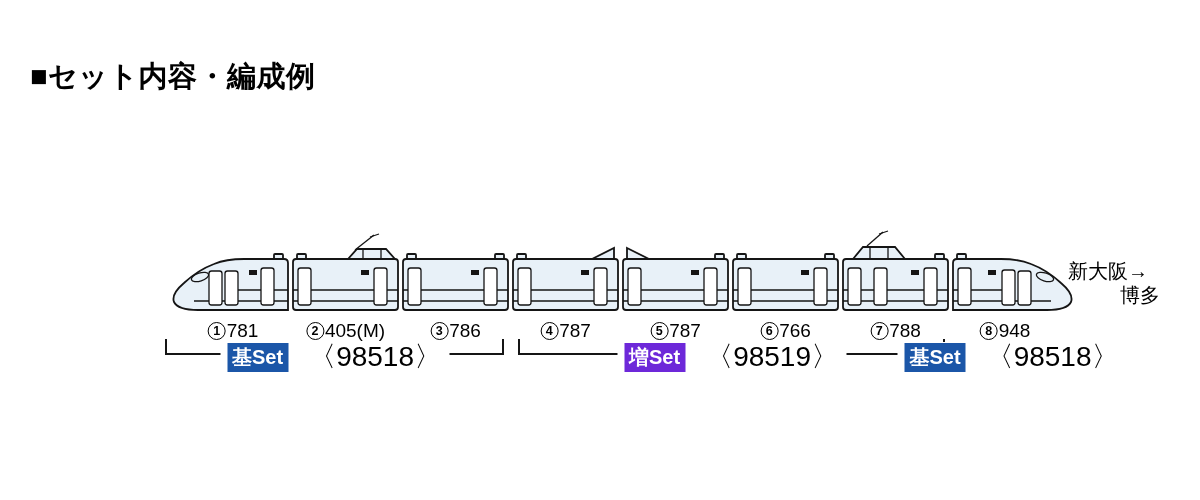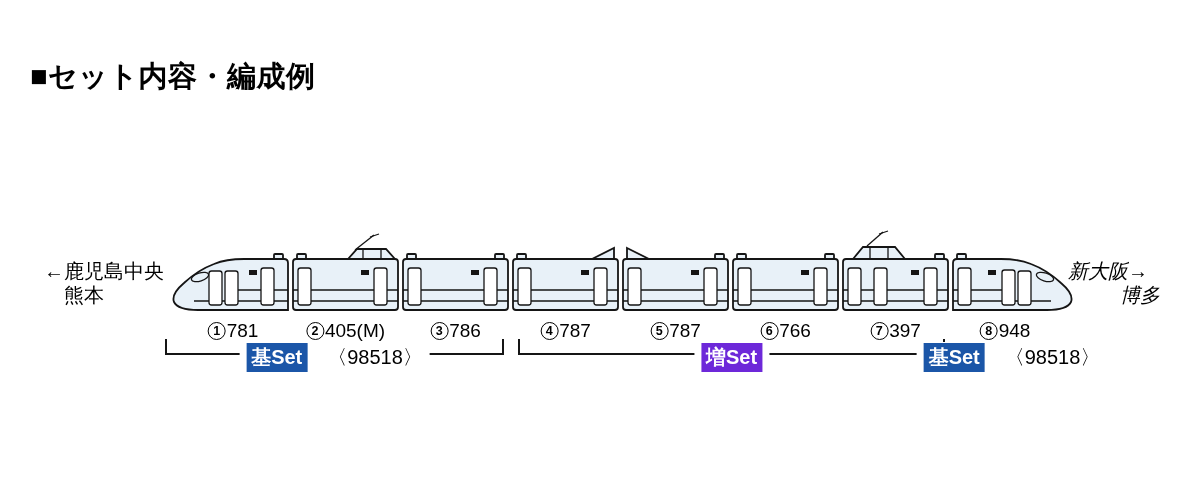--- a/index.html
+++ b/index.html
@@ -14,21 +14,21 @@
     position:absolute; left:30px; top:30px;
     font-size:29px; font-weight:bold; letter-spacing:.5px;
   }
   .note {
     position:absolute; left:177px; top:181px;
     font-size:21px; font-weight:500; letter-spacing:.2px;
   }
   .dest { position:absolute; font-size:20px; line-height:24px; font-weight:500; }
   .dest-left  { left:44px;  top:232px; }
   .dest-left .l2 { padding-left:20px; }
-  .dest-right { left:1068px; top:232px; width:92px;font-style:italic; }
+  .dest-right { left:1068px; top:232px; width:92px; }
   .dest-right .l2 { text-align:right; }
   svg.train { position:absolute; left:0; top:0; }
   .body { fill:#e8f1f8; stroke:#151515; stroke-width:1.8; }
   .door { fill:#ffffff; stroke:#151515; stroke-width:1.3; }
   .thin { stroke:#151515; stroke-width:1.3; fill:none; }
   .car-label {
     position:absolute; top:293px; transform:translateX(-50%);
     font-size:19px; font-weight:500; white-space:nowrap;
     display:flex; align-items:center; gap:1px;
   }
@@ -44,32 +44,28 @@
   }
   .set-label {
     position:absolute; top:315px; transform:translateX(-50%);
     background:#ffffff; padding:0 7px; white-space:nowrap;
     display:flex; align-items:center; gap:20px; height:30px;
   }
   .set-badge {
     color:#fff; font-weight:bold; font-size:20px; line-height:1;
     padding:4px 5px 5px 5px;
   }
-  .set-code { font-size:20px; font-weight:500; }
+  .set-code { font-size:28px; font-weight:500; }
 </style>
 </head>
 <body>
 
 <div class="canvas">
   <div class="page-title">■セット内容・編成例</div>
 
-  <div class="dest dest-left">
-    <div class="l1">←鹿児島中央</div>
-    <div class="l2">熊本</div>
-  </div>
 
   <div class="dest dest-right">
     <div class="l1">新大阪→</div>
     <div class="l2">博多</div>
   </div>
 
   <svg class="train" id="train-svg" width="1200" height="500" viewBox="0 0 1200 500">
       <g>
         <rect class="body" x="274" y="227" width="9" height="6" rx="1"></rect>
         <path class="body" d="M 288,283 L 198,283 Q 178,283 174,275
@@ -187,35 +183,36 @@
       <div class="car-label" style="left: 675.5px;">
         <span class="circ">5</span>
         <span>787</span>
       </div>
       <div class="car-label" style="left: 785.5px;">
         <span class="circ">6</span>
         <span>766</span>
       </div>
       <div class="car-label" style="left: 895.5px;">
         <span class="circ">7</span>
-        <span>397</span>
+        <span>788</span>
       </div>
       <div class="car-label" style="left: 1005px;">
         <span class="circ">8</span>
         <span>948</span>
       </div>
     </div>
   <div id="set-area">
       <div class="bracket" style="left: 165px; width: 339px;"></div>
       <div class="set-label" style="left: 334.5px;">
         <span class="set-badge" style="background: rgb(27, 86, 168);">基Set</span>
         <span class="set-code">〈98518〉</span>
       </div>
       <div class="bracket" style="left: 518px; width: 427px;"></div>
       <div class="set-label" style="left: 731.5px;">
         <span class="set-badge" style="background: #6d28d9;">増Set</span>
+        <span class="set-code">〈98519〉</span>
       </div>
       <div class="set-label" style="left: 1012px;">
         <span class="set-badge" style="background: rgb(27, 86, 168);">基Set</span>
         <span class="set-code">〈98518〉</span>
       </div>
     </div>
 </div>
 
 </body></html>

